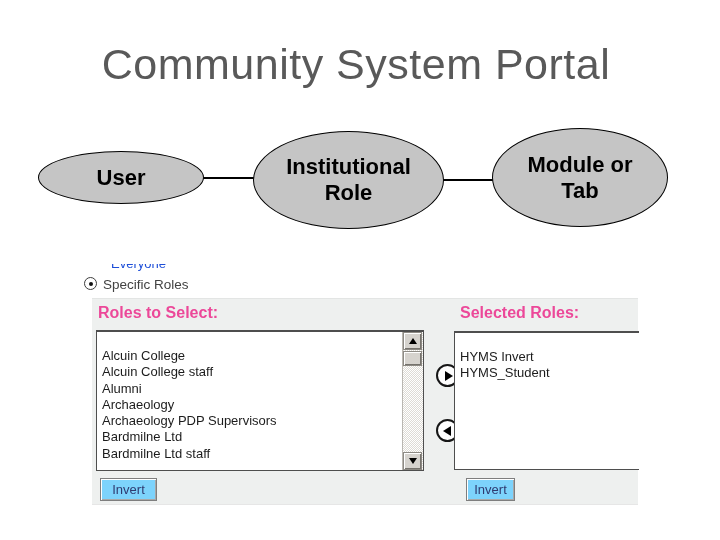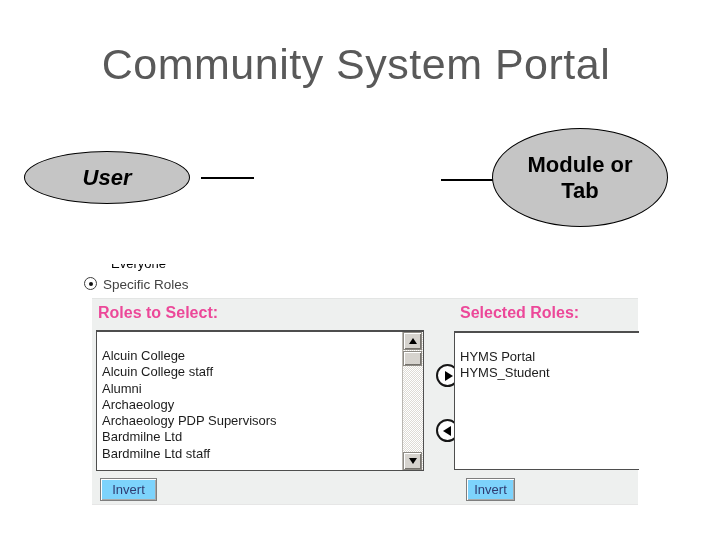--- a/index.html
+++ b/index.html
@@ -8,30 +8,30 @@
   .abs{position:absolute;}
 
   
   .title{left:0;right:0;top:40px;text-align:center;font-size:43px;letter-spacing:0.5px;
          color:#595959;font-weight:normal;white-space:nowrap;}
 
   
   .node{background:#c5c5c5;border:1.5px solid #000;border-radius:50%;
         display:flex;align-items:center;justify-content:center;text-align:center;}
   .node-label{font-weight:bold;font-size:22px;line-height:26px;color:#000;white-space:pre-line;}
-  .node-user{left:24px;top:151px;width:164px;height:51px;font-style:italic;}
+  .node-user{left:38px;top:151px;width:164px;height:51px;}
   .node-inst{left:253px;top:131px;width:189px;height:96px;}
   .node-module{left:492px;top:128px;width:174px;height:97px;}
   .connector{height:2px;background:#000;}
   .conn1{left:201px;top:177px;width:53px;}
   .conn2{left:441px;top:179px;width:52px;}
 
   
   .everyone-clip{left:97px;top:264px;width:110px;height:8px;overflow:hidden;}
-  .everyone-clip span{display:block;margin-top:-8px;font-size:13px;color:#000000;padding-left:14px;}
+  .everyone-clip span{display:block;margin-top:-8px;font-size:13px;color:#1d4ed8;padding-left:14px;}
 
   .radio-row{left:84px;top:277px;height:16px;display:flex;align-items:flex-start;}
   .radio-icon{width:11px;height:11px;border-radius:50%;border:1px solid #3c3c3c;background:#fff;
               display:inline-flex;align-items:center;justify-content:center;}
   .radio-dot{width:4px;height:4px;border-radius:50%;background:#111;}
   .radio-label{margin-left:6px;font-size:13.5px;color:#424242;}
 
   .panel{left:92px;top:298px;width:546px;height:205px;background:#eef0ef;
          border-top:1px solid #e3e5e4;border-bottom:1px solid #e6e6e6;}
 
@@ -87,20 +87,24 @@
 <div class="slide">
 
   <div class="abs title">Community System Portal</div>
 
   <div class="abs connector conn1"></div>
   <div class="abs connector conn2"></div>
 
   <div class="abs node node-user">
     <span class="node-label">User</span>
   </div>
+  <div class="abs node node-inst">
+    <span class="node-label">Institutional
+Role</span>
+  </div>
   <div class="abs node node-module">
     <span class="node-label">Module or
 Tab</span>
   </div>
 
   <div class="abs everyone-clip">
     <span>Everyone</span>
   </div>
 
   <div class="abs radio-row">
@@ -138,21 +142,21 @@
 
   <div class="abs circle-btn btn-add">
     <span class="tri-right"></span>
   </div>
   <div class="abs circle-btn btn-remove">
     <span class="tri-left"></span>
   </div>
 
   <div class="abs listbox lb-right">
     <div class="lb-items">
-        <div class="list-item">HYMS Portal</div>
+        <div class="list-item">HYMS Invert</div>
         <div class="list-item">HYMS_Student</div>
       </div>
   </div>
 
   <div class="abs invert-btn inv-left">Invert</div>
   <div class="abs invert-btn inv-right">Invert</div>
 
 </div>
 
 </body></html>

